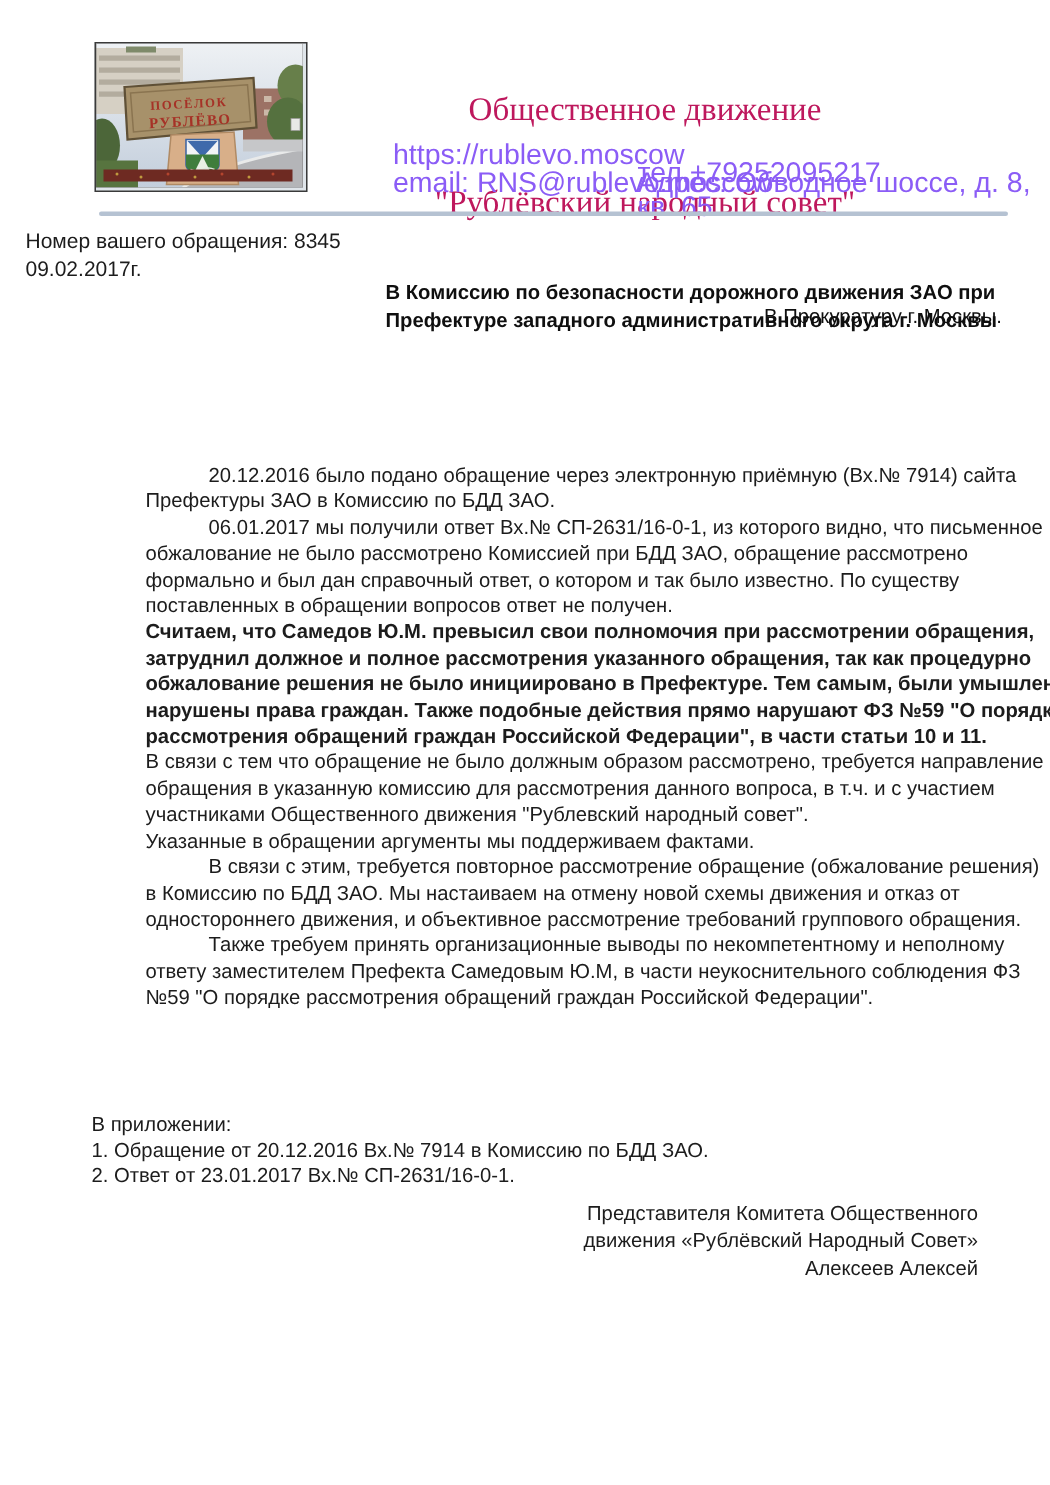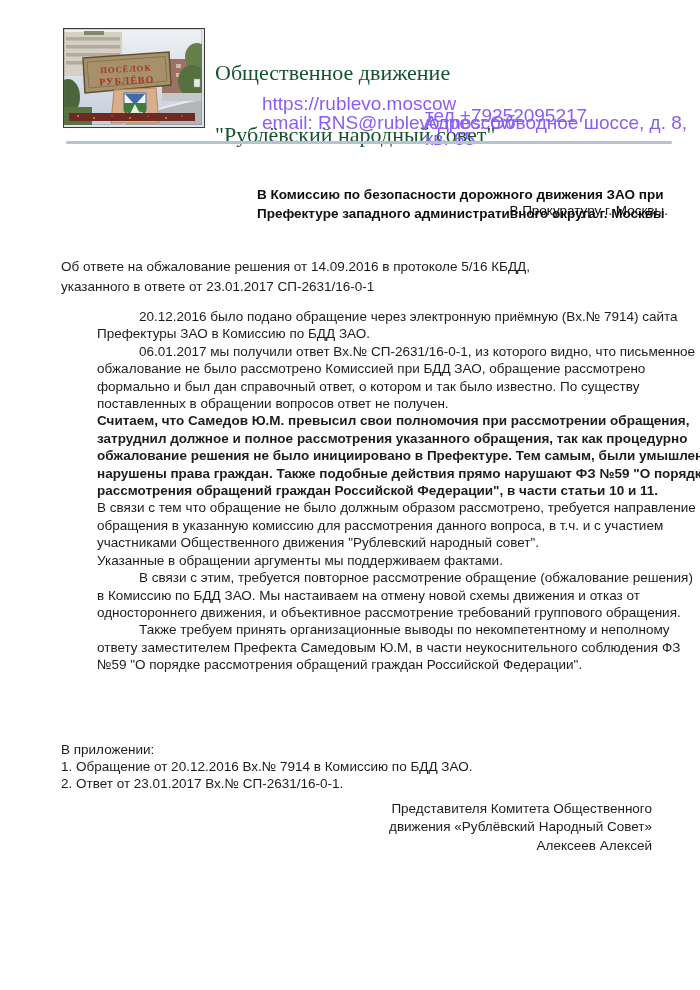--- a/index.html
+++ b/index.html
@@ -3,22 +3,22 @@
 <meta charset="utf-8">
 <style>
   html,body{margin:0;padding:0;background:#ffffff;}
   .page{
     position:relative;width:700px;height:990px;background:#ffffff;overflow:hidden;
     font-family:"Liberation Sans",sans-serif;color:#1c1c1c;
   }
   .abs{position:absolute;}
   .photo{left:63px;top:28px;width:140px;height:98px;border:1px solid #3a3a3a;background:#dfe5ea;}
   .org-title{
-    left:215px;top:26px;width:430px;
-    font-family:"Liberation Serif",serif;font-size:22px;line-height:31px;color:#14532d;
+    left:215px;top:26px;width:430px;text-align:center;
+    font-family:"Liberation Serif",serif;font-size:22px;line-height:31px;color:#be185d;
     white-space:pre-line;
   }
   .contact{font-size:19px;line-height:16px;color:#8b5cf6;}
   .c-web{left:262px;top:96px;}
   .c-tel{left:425px;top:96px;margin-top:12px;}
   .c-mail{left:262px;top:115px;}
   .c-addr{left:425px;top:115px;}
   .email-link{}
   .divider{left:66px;top:141px;width:606px;height:3px;background:#b5c2d2;border-radius:2px;}
   .meta{left:17px;top:151px;font-size:14px;line-height:19px;white-space:pre-line;}
@@ -102,27 +102,27 @@
     <div>"Рублёвский народный совет"</div>
   </div>
 
   <div class="abs contact c-web">https://rublevo.moscow</div>
   <div class="abs contact c-tel">тел.+79252095217</div>
   <div class="abs contact c-mail"><span>email: </span><span class="email-link">RNS@rublevo.moscow</span></div>
   <div class="abs contact c-addr">Адрес: Обводное шоссе, д. 8, кв. 65</div>
 
   <div class="abs divider"></div>
 
+  <div class="abs meta">Номер вашего обращения: 8345
+09.02.2017г.</div>
 
   <div class="abs addressee">В Комиссию по безопасности дорожного движения ЗАО при
 Префектуре западного административного округа г. Москвы</div>
   <div class="abs prosecutor">В Прокуратуру г. Москвы.</div>
 
-  <div class="abs subject">Об ответе на обжалование решения от 14.09.2016 в протоколе 5/16 КБДД,
-указанного в ответе от 23.01.2017 СП-2631/16-0-1</div>
 
   <div class="abs body-block">
     <p class="indent">20.12.2016 было подано обращение через электронную приёмную (Вх.№ 7914) сайта
 Префектуры ЗАО в Комиссию по БДД ЗАО.</p>
     <p class="indent">06.01.2017 мы получили ответ Вх.№ СП-2631/16-0-1, из которого видно, что письменное
 обжалование не было рассмотрено Комиссией при БДД ЗАО, обращение рассмотрено
 формально и был дан справочный ответ, о котором и так было известно. По существу
 поставленных в обращении вопросов ответ не получен.</p>
     <p class="mt3">Считаем, что Самедов Ю.М. превысил свои полномочия при рассмотрении обращения,
 затруднил должное и полное рассмотрения указанного обращения, так как процедурно

